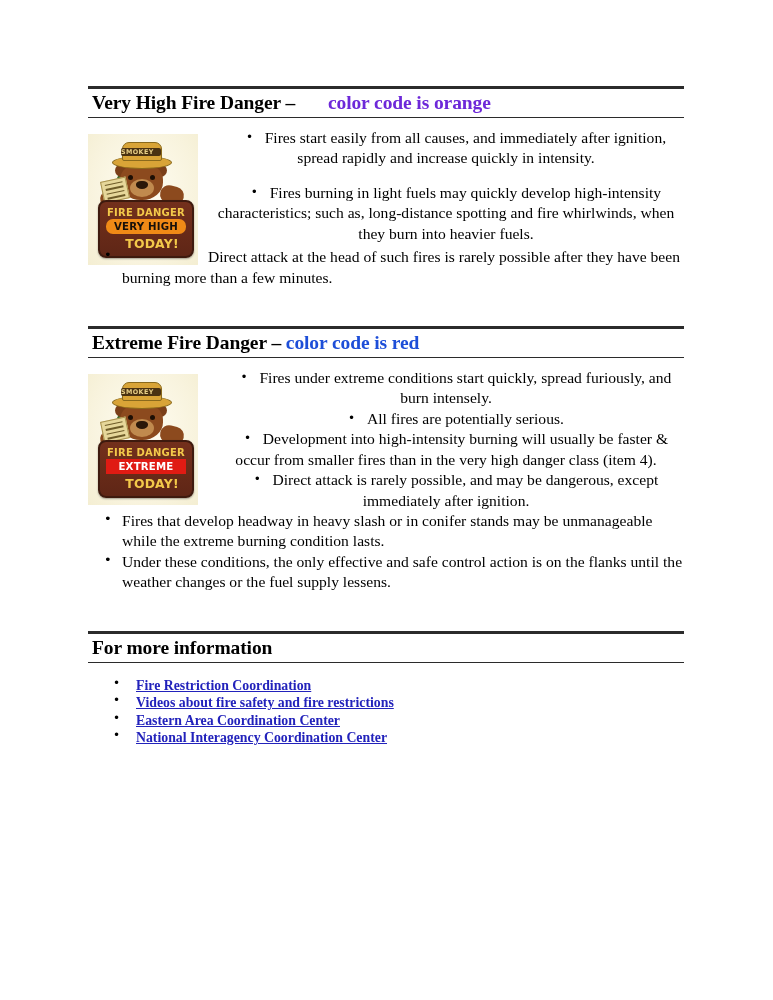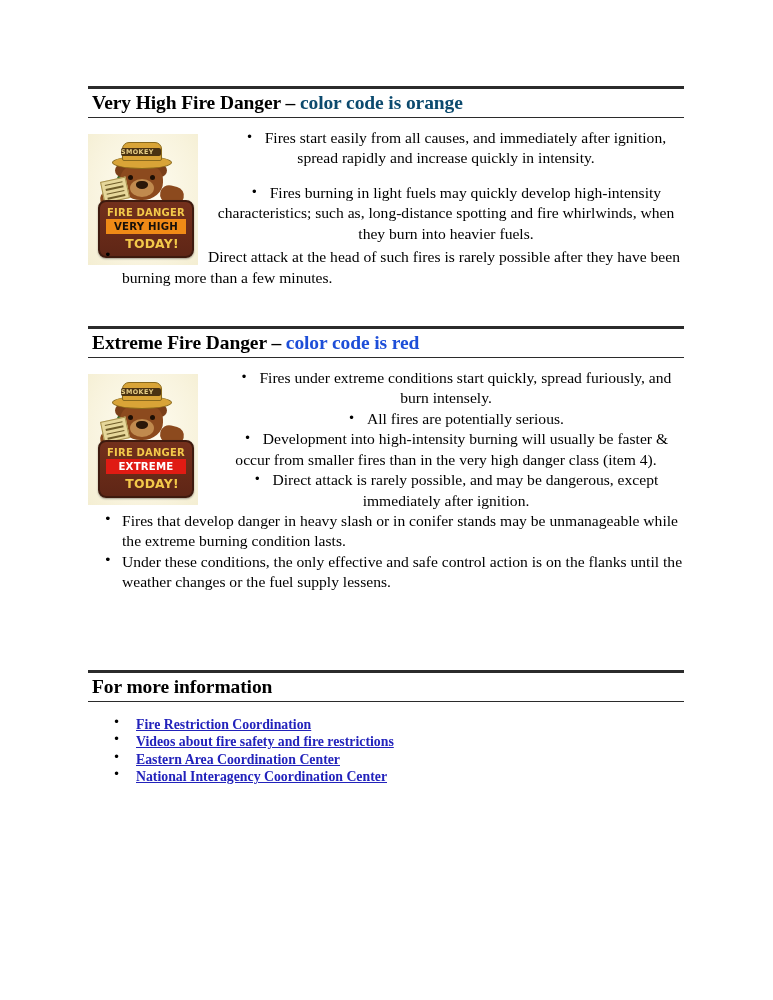--- a/index.html
+++ b/index.html
@@ -32,21 +32,21 @@
     font-size: 19.5px;
     font-weight: bold;
     line-height: 1.18;
     letter-spacing: -0.1px;
     white-space: nowrap;
   }
   .section-head .dash {
     font-weight: bold;
     color: #000;
   }
-  .code-orange { color: #0c4a6e; }
+  .code-orange { color: #6d28d9; margin-left: 28px; }
   .code-red    { color: #1d4ed8; }
 
   
   .body-text {
     font-size: 15.6px;
     line-height: 1.31;
   }
 
   
   .sign-wrap {
@@ -282,21 +282,21 @@
     position: absolute;
     left: 6px; right: 6px; top: 17px;
     height: 15px;
     text-align: center;
     font-family: "DejaVu Sans", sans-serif;
     font-size: 10.2px;
     font-weight: bold;
     line-height: 15px;
     letter-spacing: 0.2px;
   }
-  .sign .level-bar.orange { background: #f08a16; color: #17100a; }
+  .sign .level-bar.orange { background: #f08a16; color: #17100a; border-radius: 7px; }
   .sign .level-bar.red    { background: #e01b13; color: #ffffff; }
   .sign .line3 {
     position: absolute;
     left: 12px; right: 0; top: 34px;
     text-align: center;
     color: #f3c94a;
     font-family: "DejaVu Sans", sans-serif;
     font-size: 12.4px;
     font-weight: bold;
     letter-spacing: 0.2px;
@@ -400,27 +400,27 @@
           </div>
         </div>
       </div>
 
       <p class="para"><span class="b"><span class="bullet-glyph">•</span>&nbsp;&nbsp;&nbsp;<span>Fires under extreme conditions start quickly, spread furiously, and burn intensely.</span></span></p>
       <p class="para"><span class="b"><span class="bullet-glyph">•</span>&nbsp;&nbsp;&nbsp;<span>All fires are potentially serious.</span></span></p>
       <p class="para"><span class="b"><span class="bullet-glyph">•</span>&nbsp;&nbsp;&nbsp;<span>Development into high-intensity burning will usually be faster &amp; occur from smaller fires than in the very high danger class (item 4).</span></span></p>
       <p class="para"><span class="b"><span class="bullet-glyph">•</span>&nbsp;&nbsp;&nbsp;<span>Direct attack is rarely possible, and may be dangerous, except immediately after ignition.</span></span></p>
 
       <ul class="std">
-        <li><span>Fires that develop danger in heavy slash or in conifer stands may be unmanageable while the extreme burning condition lasts.</span></li>
+        <li><span>Fires that develop headway in heavy slash or in conifer stands may be unmanageable while the extreme burning condition lasts.</span></li>
         <li><span>Under these conditions, the only effective and safe control action is on the flanks until the weather changes or the fuel supply lessens.</span></li>
       </ul>
     </div>
   </div>
 
-  <div style="position:absolute; left:0; top:670px; width:596px;">
+  <div style="position:absolute; left:0; top:631px; width:596px;">
 
     <div class="section-head">
       <span>For more information</span>
     </div>
 
     <ul class="links" style="margin-top:14px;">
       <li><a href="#">Fire Restriction Coordination</a></li>
       <li><a href="#">Videos about fire safety and fire restrictions</a></li>
       <li><a href="#">Eastern Area Coordination Center </a></li>
       <li><a href="#">National Interagency Coordination Center </a></li>

